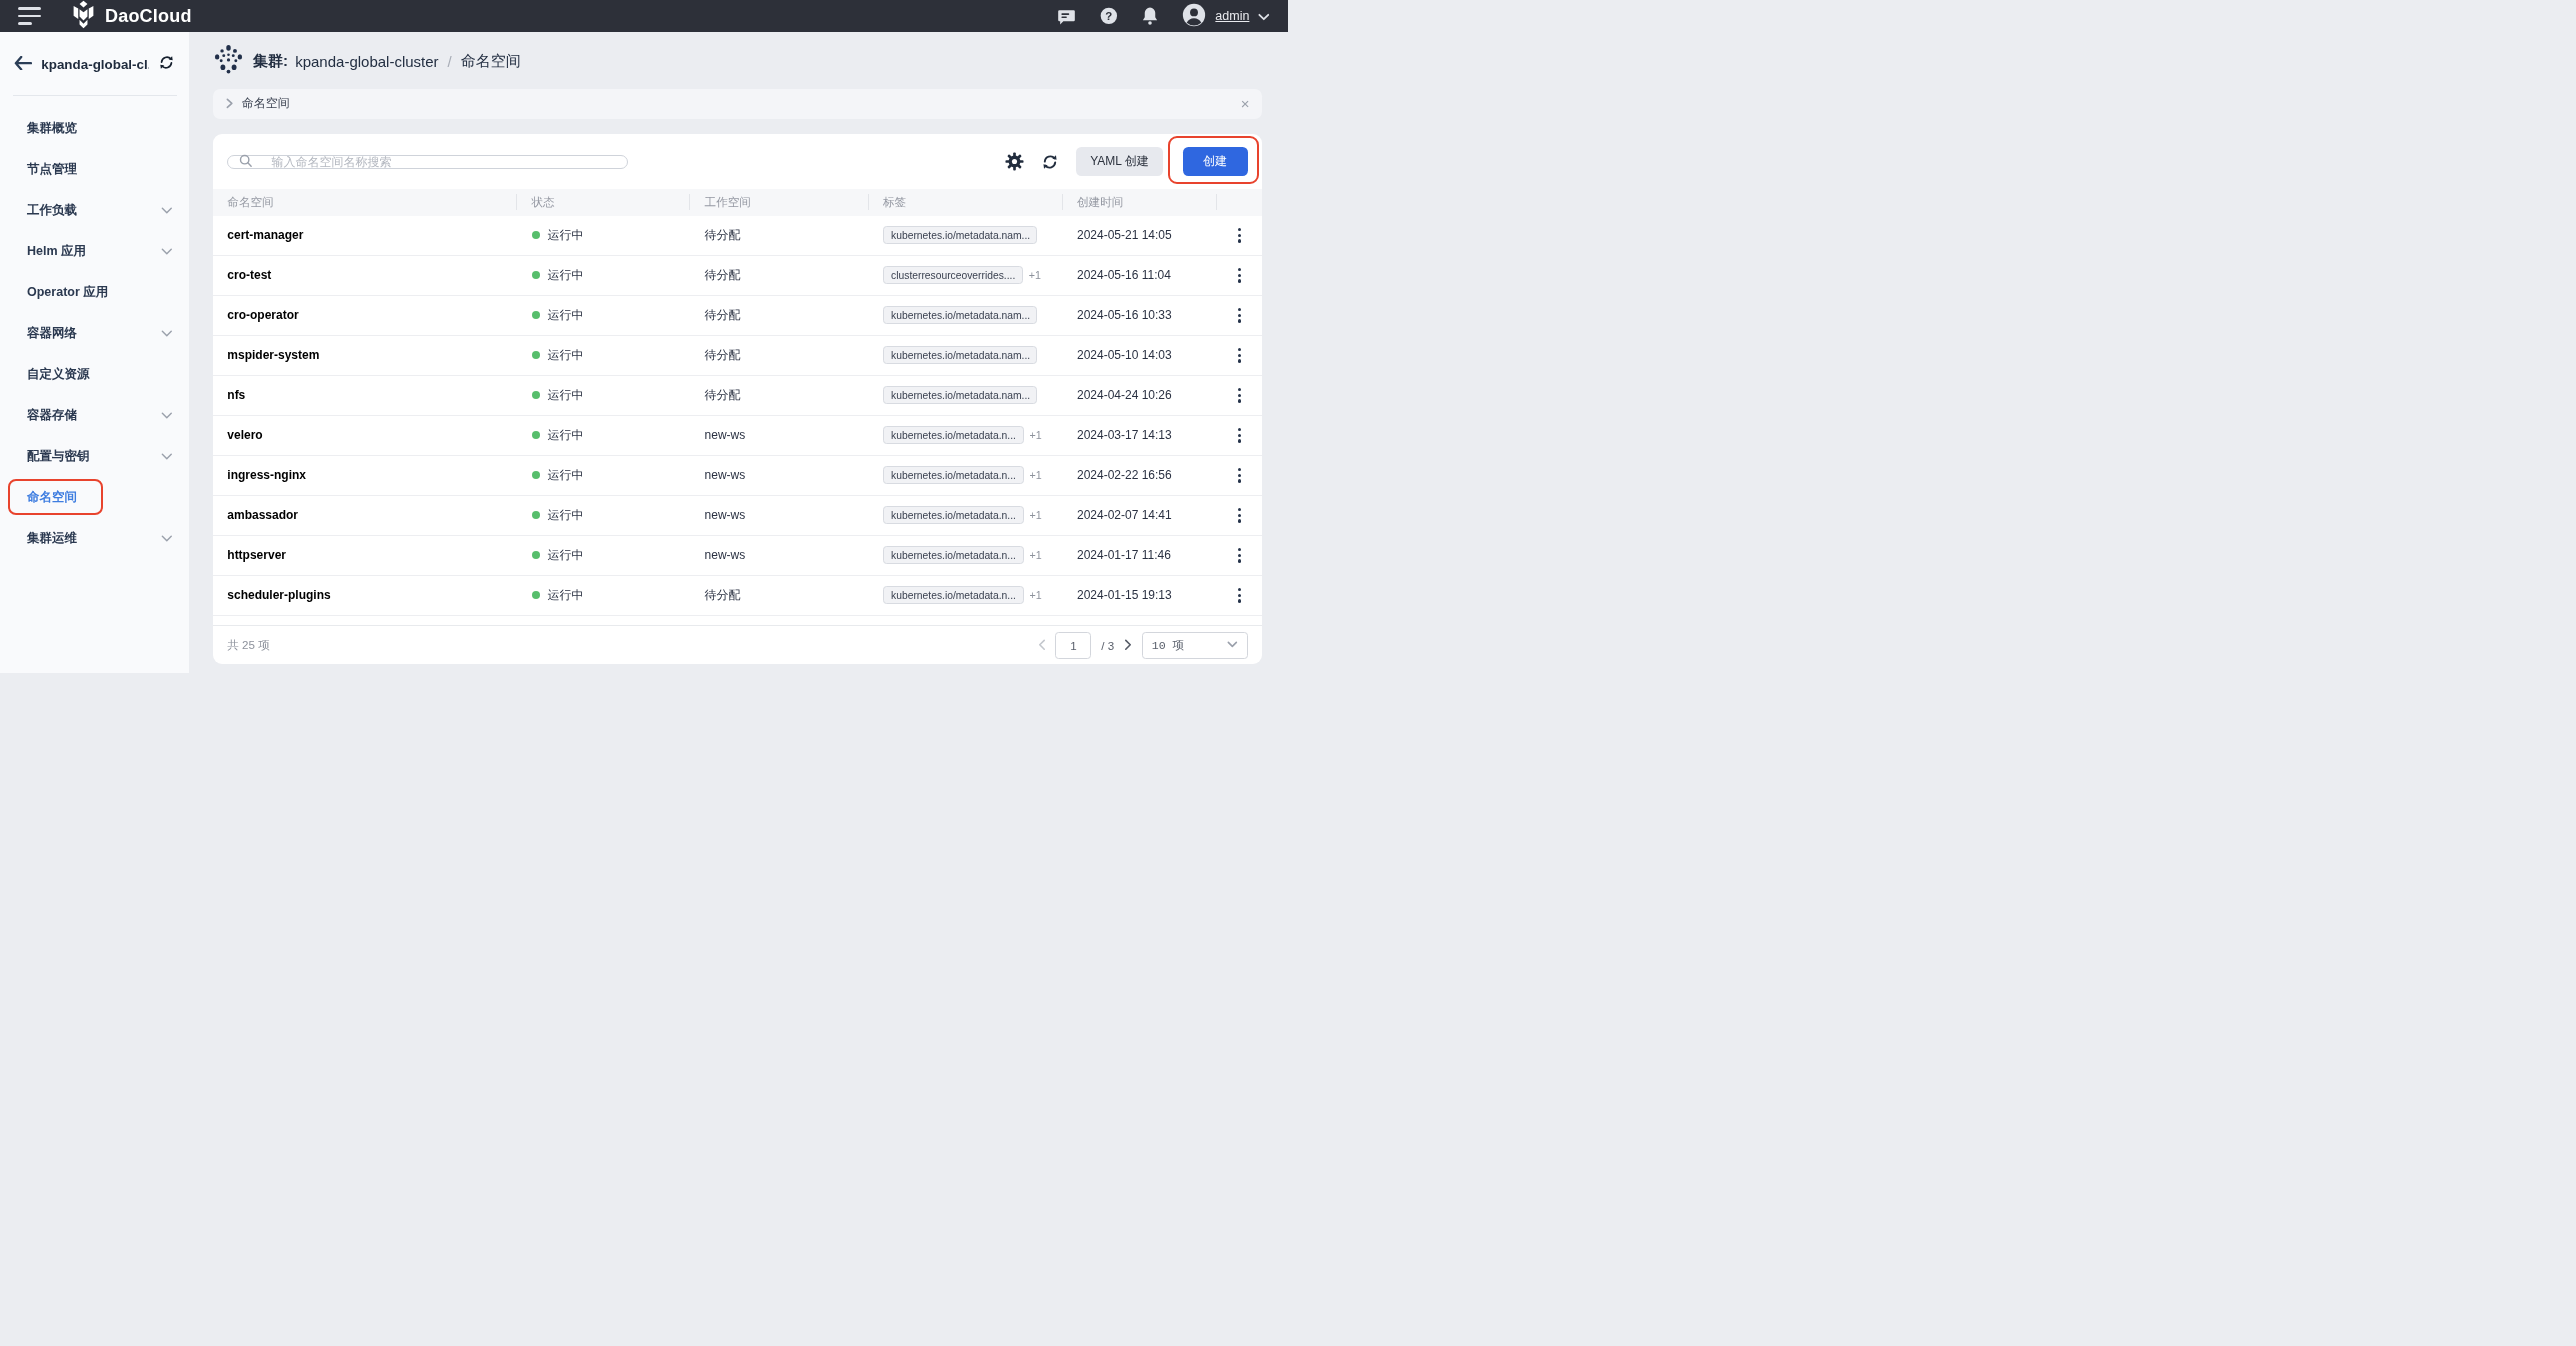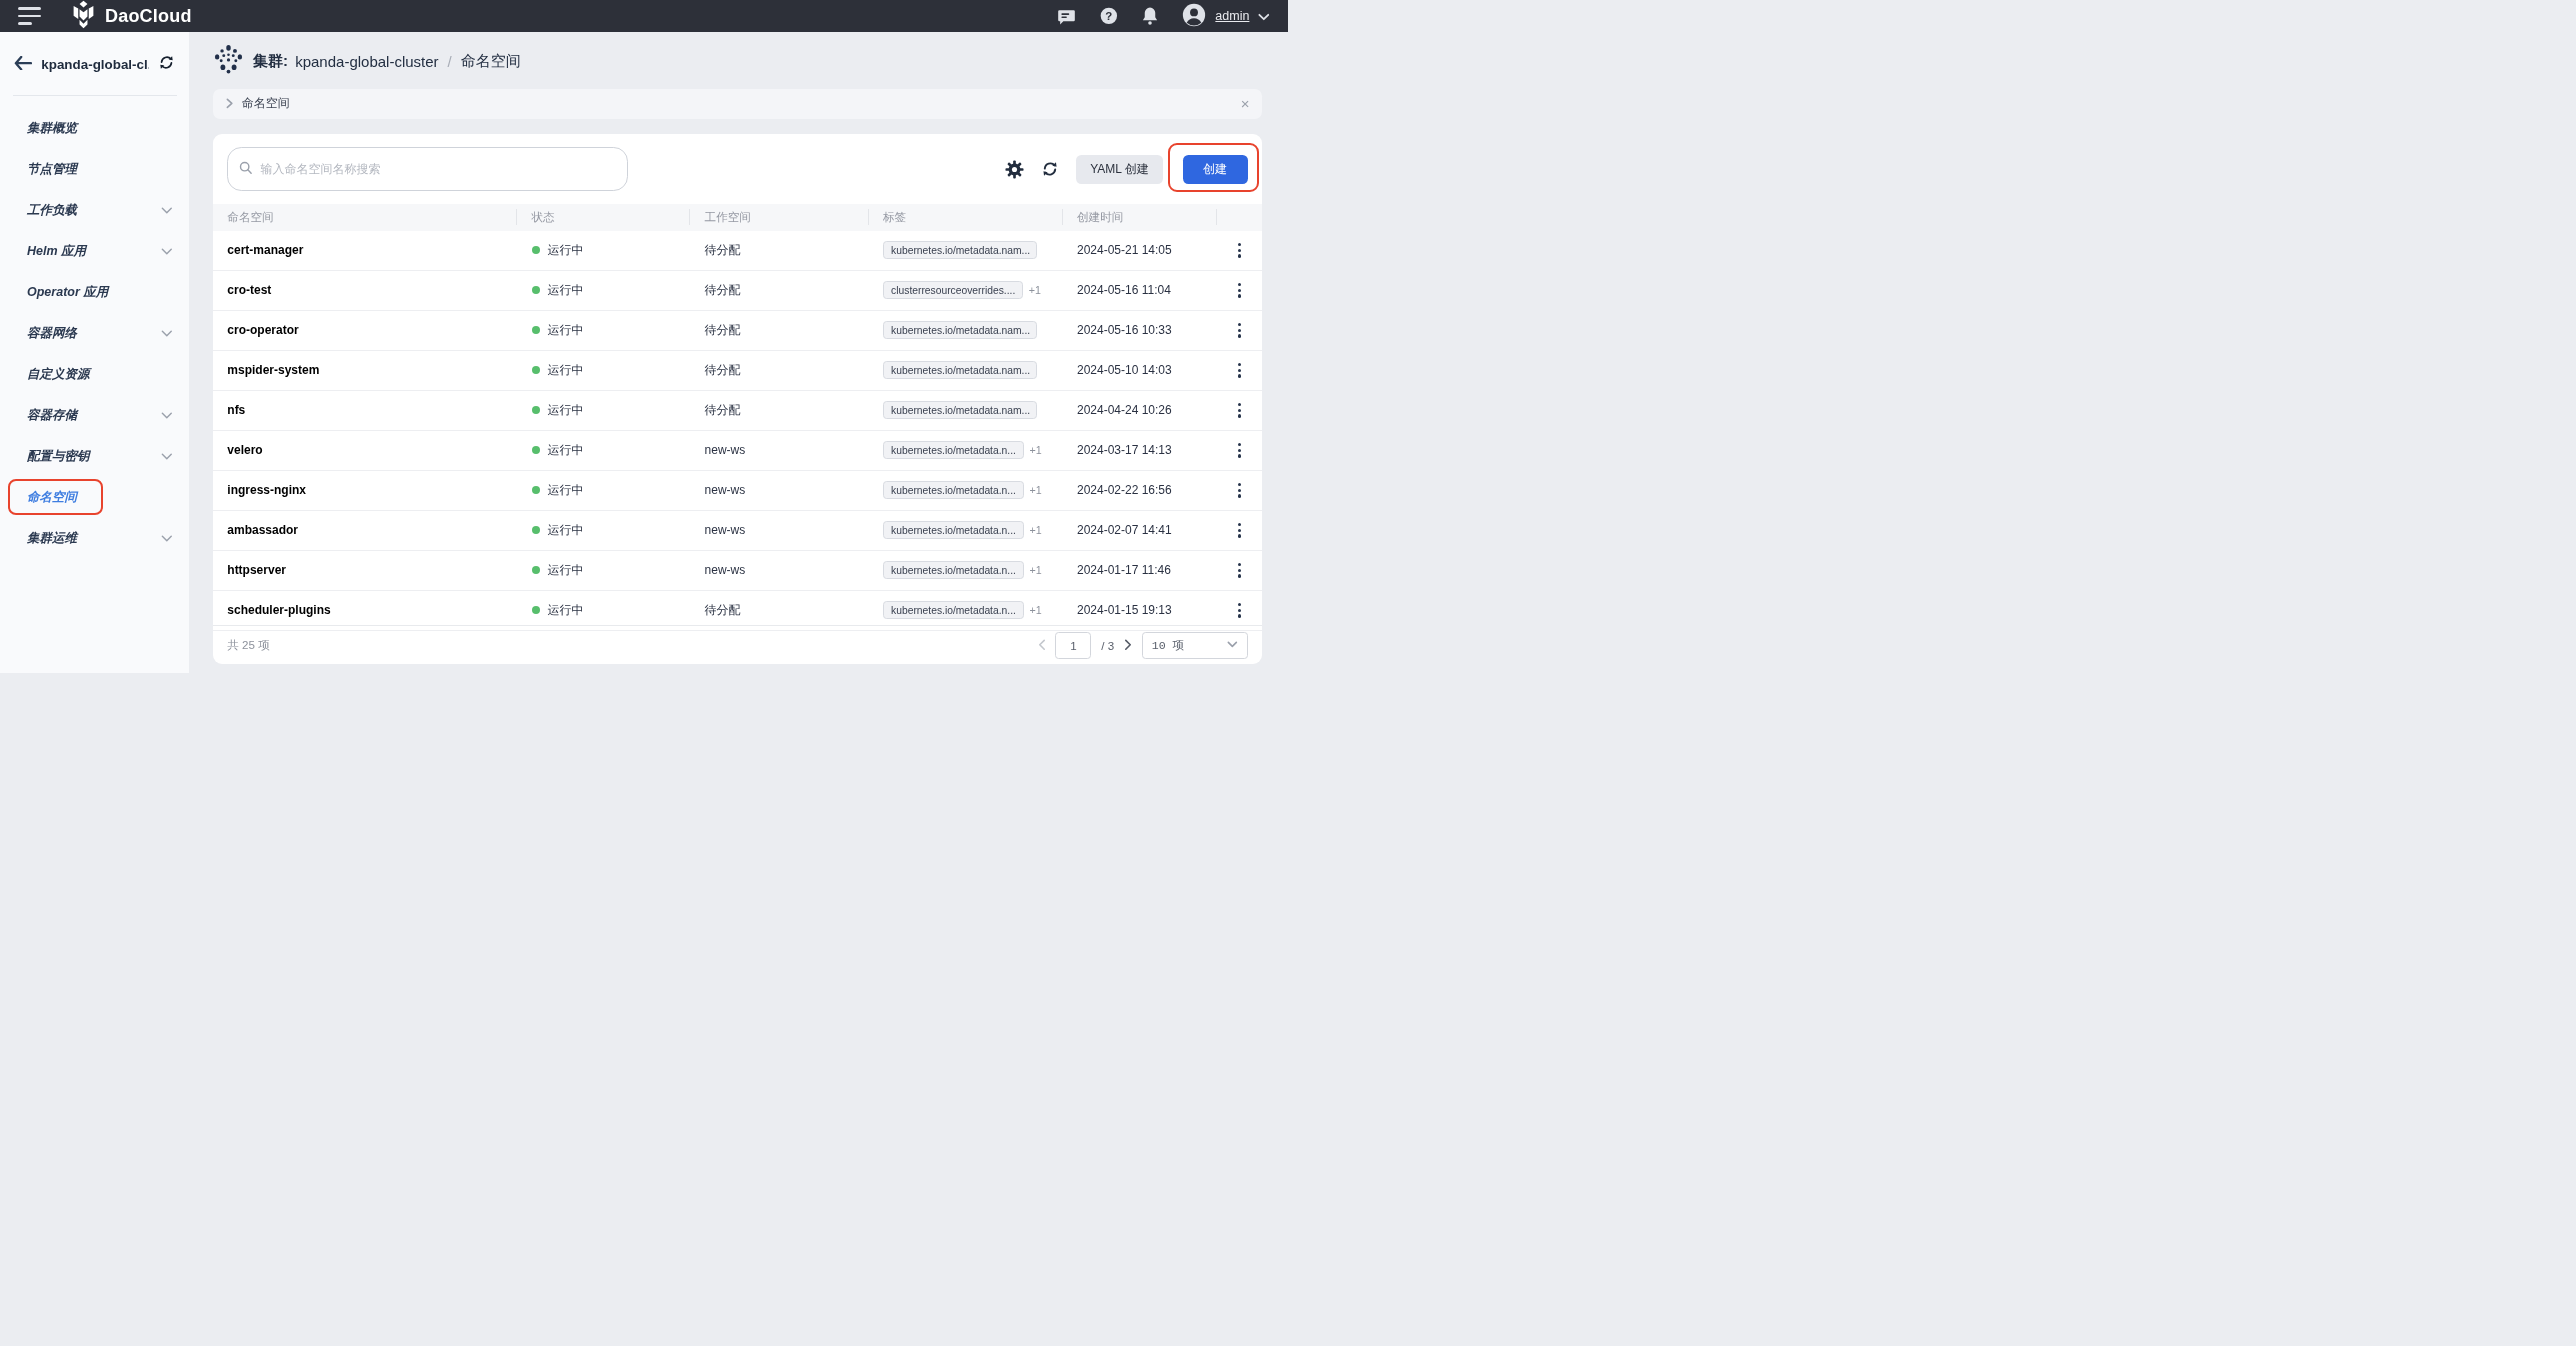--- a/index.html
+++ b/index.html
@@ -18,21 +18,21 @@
   .tb-icon { display:flex; align-items:center; cursor:pointer; }
   .user-box { display:flex; align-items:center; gap:9px; cursor:pointer; }
   .user-name { color:#e9eaee; font-size:12.5px;text-decoration:underline; }
 
   
   .lower { flex:1; display:flex; min-height:0; }
   .sidebar { width:189px; background:#f9fafc; flex:0 0 auto; padding-top:14.3px; display:flex; flex-direction:column; }
   .side-head { display:flex; align-items:center; padding:0 14.3px; height:36px; gap:9px; }
   .side-cluster { font-size:13.4px; font-weight:700; color:#1f2b3d; white-space:nowrap; overflow:hidden; flex:1; }
   .side-divider { height:0.9px; background:#e4e7ec; margin:12.5px 12.5px 5.4px; }
-  .side-menu { padding-top:7.2px;font-style:italic; }
+  .side-menu { padding-top:7.2px; }
   .side-item { position:relative; height:41px; display:flex; align-items:center; padding:0 16px 0 27px; cursor:pointer; }
   .side-label { font-size:12.5px; font-weight:700; color:#2b3950; }
   .side-item.active .side-label { color:#3e7de0; }
   .side-chev { margin-left:auto; display:flex; }
   .annotation-side { display:none; position:absolute; left:8px; top:1.8px; width:95px; height:36px;
     border:2.7px solid #e8432d; border-radius:8px; pointer-events:none; }
 
   .main { flex:1; min-width:0; display:flex; flex-direction:column; padding:0 26px 0 24px; }
 
   
@@ -42,21 +42,21 @@
   .ph-sep { color:#a8adb6; padding:0 1.8px; }
 
   
   .tabbar { height:30px; background:#f4f5f8; border-radius:7.2px; display:flex; align-items:center; padding:0 12.5px; }
   .tab-label { font-size:12px; color:#3a4150; margin-left:9px; }
   .tab-close { margin-left:auto; color:#9aa0ab; font-size:15px; line-height:1; cursor:pointer; }
 
   
   .card { margin-top:15px; background:#fff; border-radius:9px; flex:1; display:flex; flex-direction:column; margin-bottom:9px; min-height:0; }
   .toolbar { display:flex; align-items:center; padding:13.4px 14.3px 12.5px; }
-  .search { width:401px; height:44px; border:0.9px solid #cfd3da; border-radius:14.3px; display:flex; align-items:center; padding:0 10.7px; gap:8px; background:#fff; }
+  .search { width:401px; height:14px; border:0.9px solid #cfd3da; border-radius:14.3px; display:flex; align-items:center; padding:0 10.7px; gap:19px; background:#fff; }
   .search input { border:none; outline:none; flex:1; font-size:12px; color:#3a4150; background:transparent; font-family:inherit; }
   .search input::placeholder { color:#b4b8c0; }
   .toolbar-right { margin-left:auto; display:flex; align-items:center; gap:17px; }
   .icon-btn { display:flex; align-items:center; cursor:pointer; }
   .btn-gray { height:29px; padding:0 14px; background:#e7e9ee; border:none; border-radius:5.4px; font-size:12px; color:#2c323e; cursor:pointer; font-family:inherit; }
   .create-wrap { position:relative; margin-left:2.7px; }
   .btn-blue { height:29px; padding:0 20.6px; background:#2f67e0; border:none; border-radius:5.4px; font-size:12px; color:#fff; cursor:pointer; font-family:inherit; }
   .annotation-create { position:absolute; left:-15px; top:-11.6px; right:-11.6px; bottom:-8px; border:2.7px solid #e8432d; border-radius:9px; pointer-events:none; }
 
   

